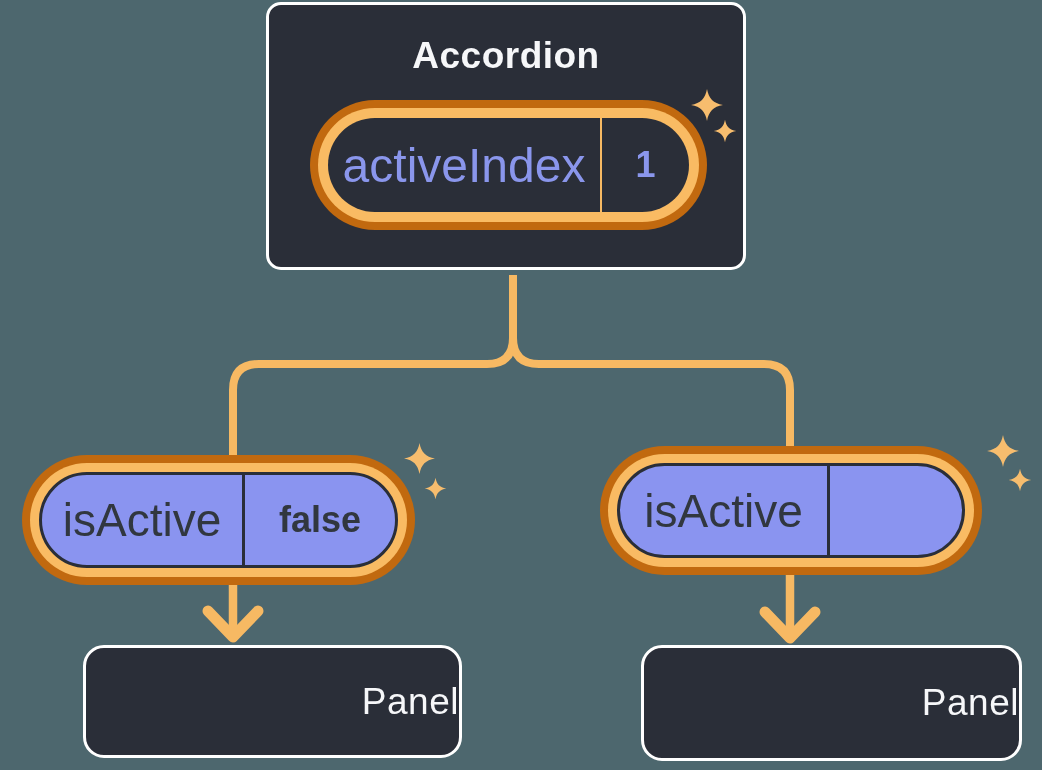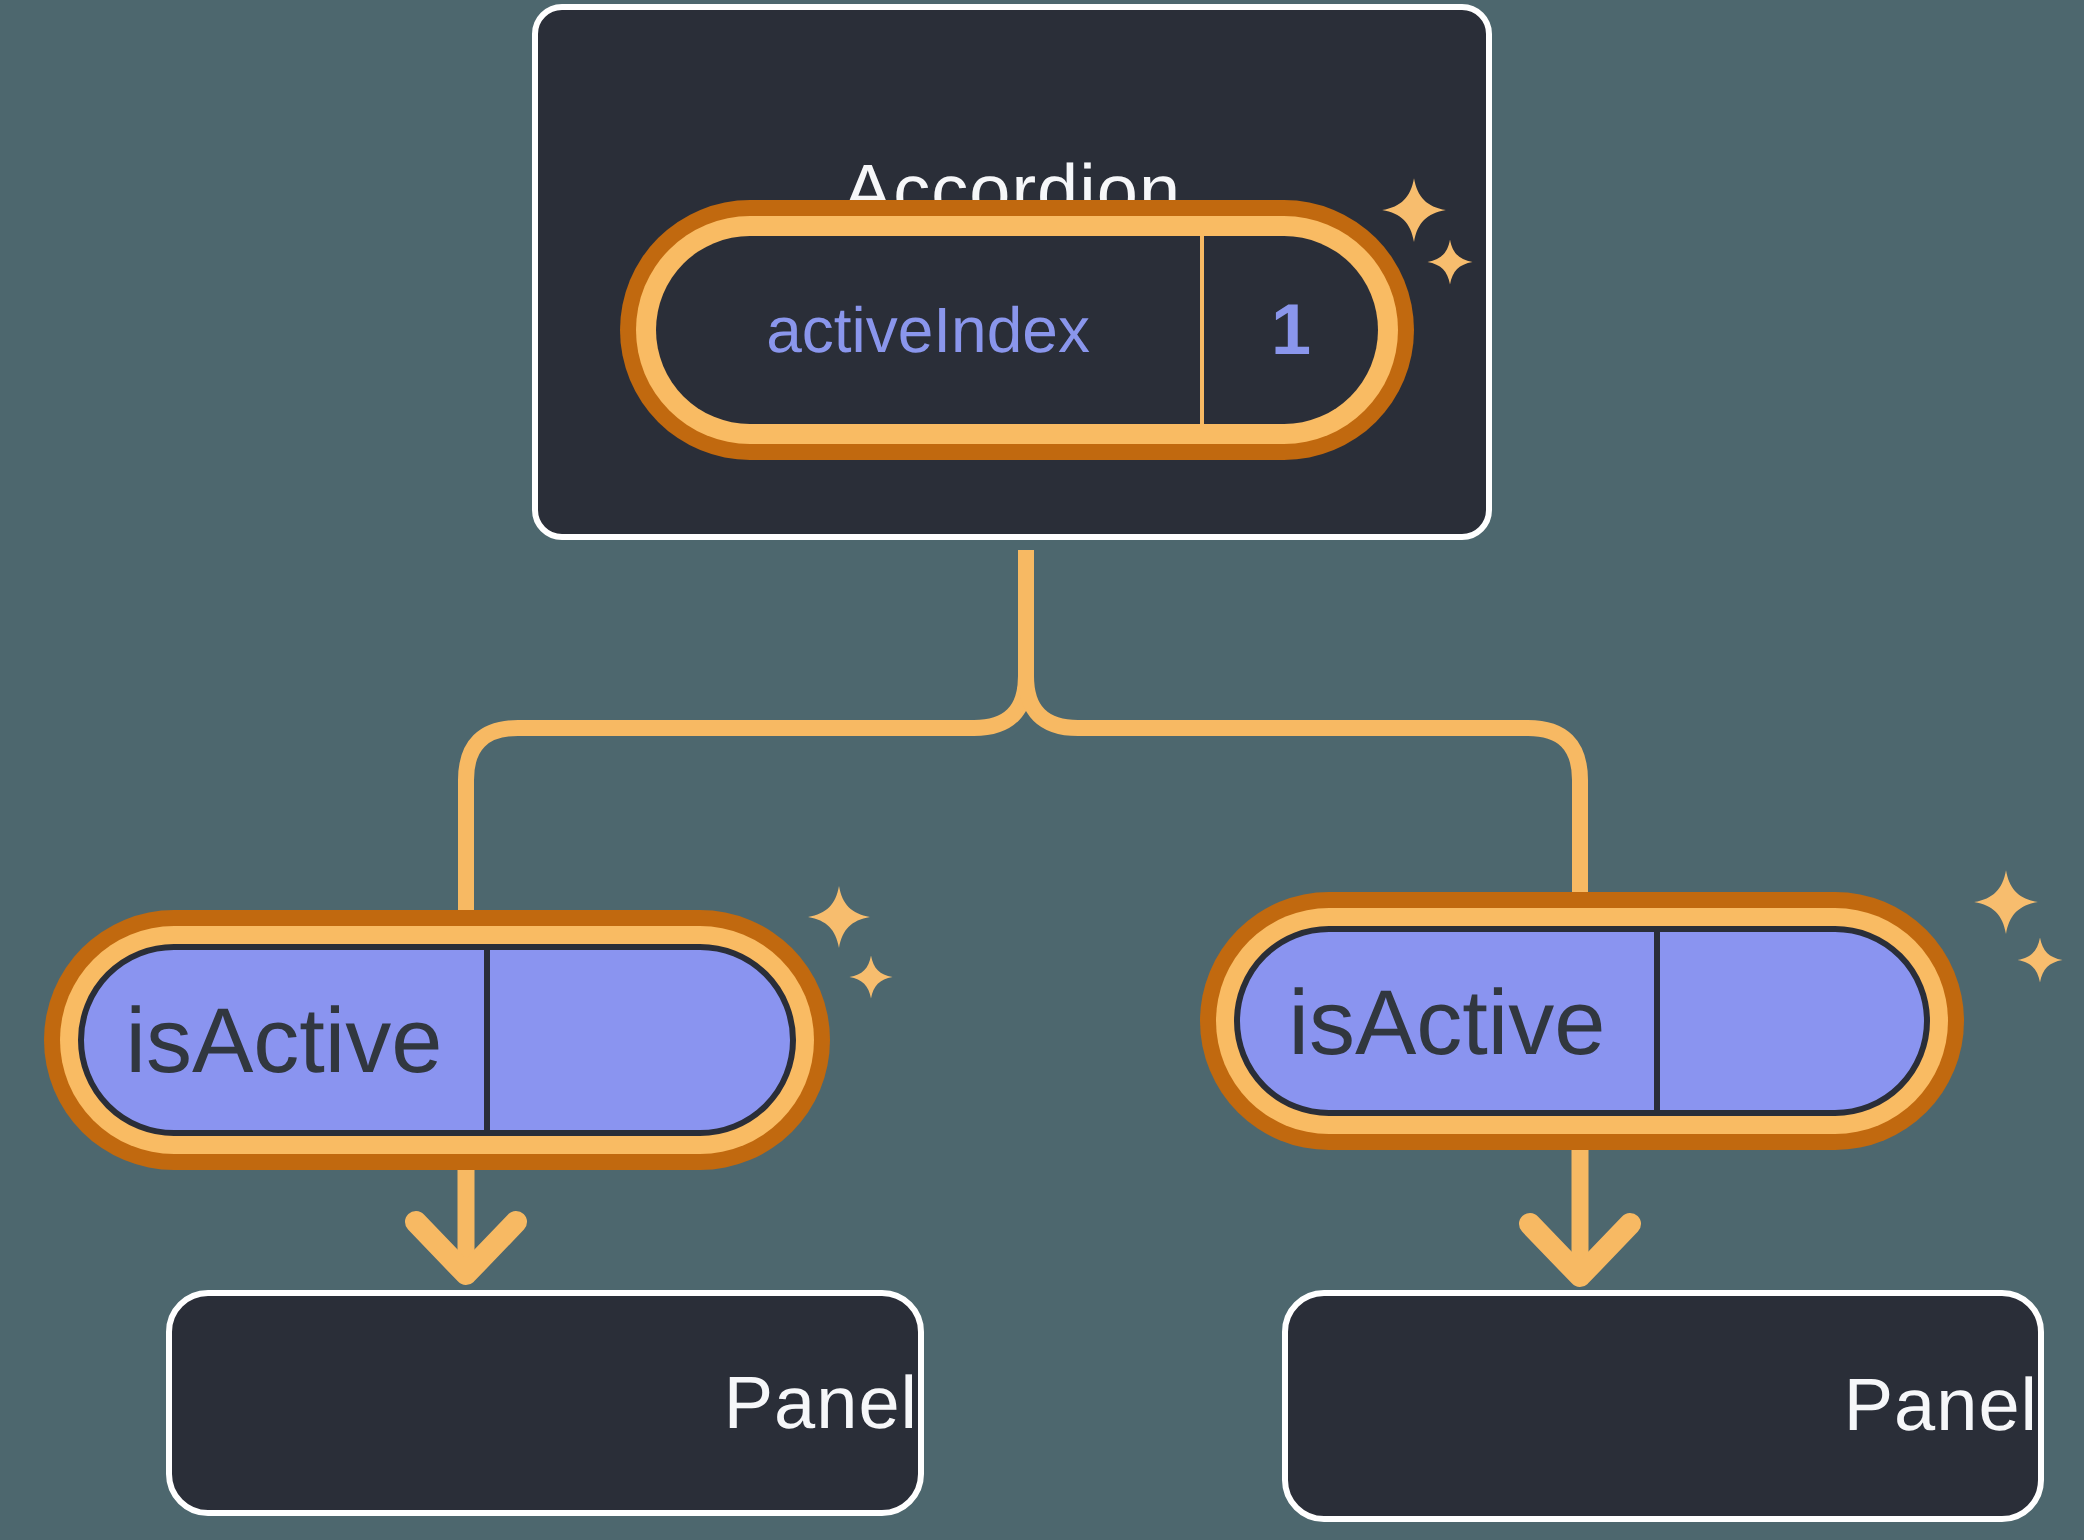--- a/index.html
+++ b/index.html
@@ -32,23 +32,22 @@
   .node{
     position:absolute;
     background:var(--node-bg);
     border:3px solid var(--node-border);
     color:var(--light-text);
     z-index:2;
   }
   .root-node{left:266px;top:2px;width:480px;height:268px;border-radius:15px;}
   .root-title{
     position:absolute;left:0;top:30px;width:100%;
-    text-align:center;font-size:37px;font-weight:400;color:var(--light-text);
+    text-align:center;font-size:37px;font-weight:700;color:var(--light-text);
     letter-spacing:0.5px;
-    margin-top:40px;
   }
   .panel-node{border-radius:21px;display:flex;align-items:center;justify-content:flex-end;margin-left:40px;}
   .panel-left{left:43px;top:645px;width:379px;height:113px;}
   .panel-right{left:601px;top:645px;width:381px;height:116px;}
   .panel-label{font-size:37px;font-weight:500;color:var(--light-text);letter-spacing:0.5px;}
 
   
   .capsule{
     position:absolute;z-index:3;
     background:var(--ring-dark);
@@ -61,21 +60,21 @@
     border-radius:999px;
   }
   .state-capsule{left:310px;top:100px;width:397px;height:130px;}
   .state-capsule .capsule-mid{padding:10px;}
   .state-capsule .capsule-inner{
     width:100%;height:100%;border-radius:999px;overflow:hidden;
     background:var(--node-bg);
     display:flex;align-items:stretch;
   }
   .state-capsule .cell{display:flex;align-items:center;justify-content:center;}
-  .state-capsule .cell-name{width:272px;font-size:32px;color:var(--purple-text);}
+  .state-capsule .cell-name{width:272px;font-size:48px;color:var(--purple-text);}
   .state-capsule .cell-value{flex:1;font-size:36px;font-weight:700;color:var(--purple-text);}
   .state-capsule .divider{width:2px;background:var(--line);}
 
   .prop-capsule .capsule-mid{padding:9px;}
   .prop-capsule .capsule-inner{
     width:100%;height:100%;border-radius:999px;overflow:hidden;
     background:var(--purple-fill);
     border:3px solid var(--node-bg);
     display:flex;align-items:stretch;
   }
@@ -124,20 +123,21 @@
   </svg>
   <svg class="sparkle" style="left:713px;top:119px;" width="24" height="24" viewBox="-16 -16 32 32">
     <path d="M0,-15 C1.6,-6 6,-1.6 15,0 C6,1.6 1.6,6 0,15 C-1.6,6 -6,1.6 -15,0 C-6,-1.6 -1.6,-6 0,-15 Z"></path>
   </svg>
 
   <div class="capsule prop-capsule prop-left">
     <div class="capsule-mid">
       <div class="capsule-inner">
         <div class="cell cell-name">isActive</div>
         <div class="divider"></div>
+        <div class="cell cell-value">false</div>
       </div>
     </div>
   </div>
 
   <svg class="sparkle" style="left:403px;top:442px;" width="33" height="33" viewBox="-16 -16 32 32">
     <path d="M0,-15 C1.6,-6 6,-1.6 15,0 C6,1.6 1.6,6 0,15 C-1.6,6 -6,1.6 -15,0 C-6,-1.6 -1.6,-6 0,-15 Z"></path>
   </svg>
   <svg class="sparkle" style="left:424px;top:477px;" width="23" height="23" viewBox="-16 -16 32 32">
     <path d="M0,-15 C1.6,-6 6,-1.6 15,0 C6,1.6 1.6,6 0,15 C-1.6,6 -6,1.6 -15,0 C-6,-1.6 -1.6,-6 0,-15 Z"></path>
   </svg>

